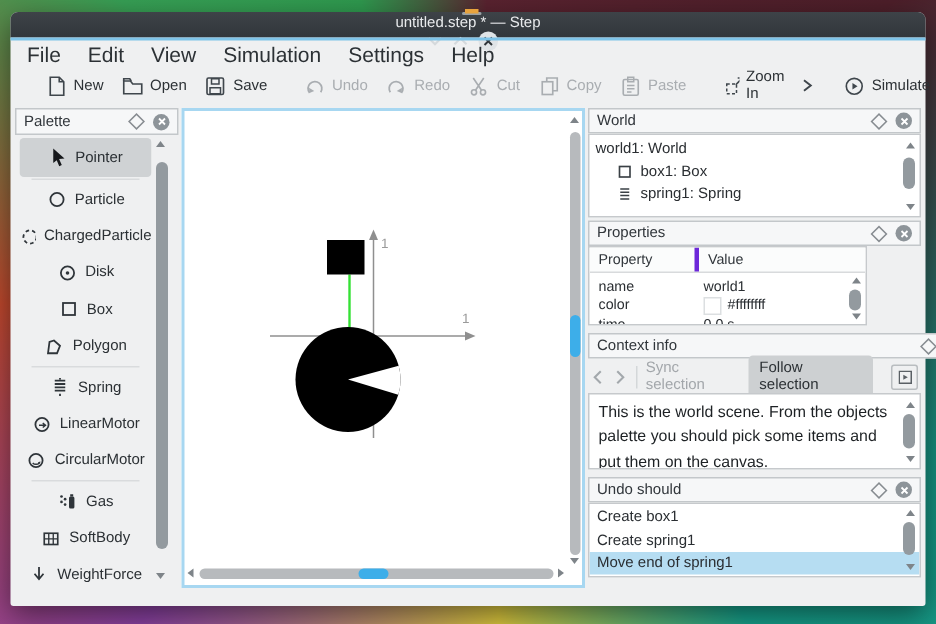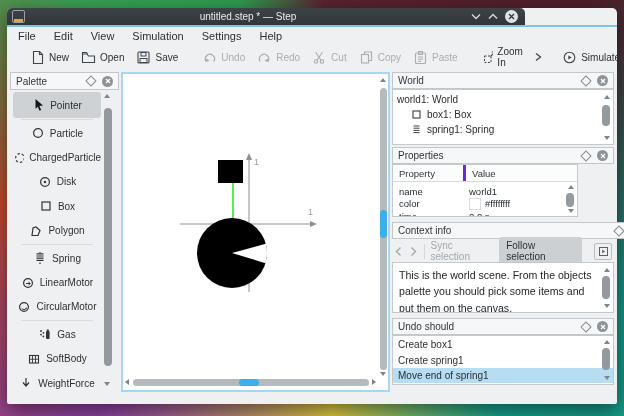--- a/index.html
+++ b/index.html
@@ -7,33 +7,33 @@
     width:624px;height:416px;position:relative;overflow:hidden;
     font-family:"Liberation Sans",sans-serif;
     background:conic-gradient(from 0deg at 52% 46%,
       #5a2330 0deg,#4e1f2a 55deg,#17907f 110deg,#16a08b 142deg,
       #dcc83e 178deg,#8a41a2 226deg,#c3492e 268deg,#37a055 308deg,
       #2f9a4f 336deg,#5a2330 360deg);
   }
   .abs{position:absolute;box-sizing:border-box;}
   .window{left:7px;top:8px;width:610px;height:396px;background:#eff0f1;
     border-radius:5px 5px 2px 2px;box-shadow:0 6px 20px rgba(0,0,0,.5);}
-  .titlebar{left:7px;top:8px;width:518px;height:17px;
+  .titlebar{left:7px;top:8px;width:610px;height:17px;
     background:linear-gradient(#3e4348,#31363b);border-radius:5px 5px 0 0;
-    display:flex;align-items:center;color:#eff0f1;font-size:10px;}
+    display:flex;align-items:center;color:#eff0f1;font-size:10px;flex-direction:column;}
   .appicon{width:11px;height:11px;border:1px solid #9aa0a5;border-radius:2px;
     margin-left:5px;position:relative;}
   .appicon::after{content:"";position:absolute;left:1px;right:1px;bottom:0;height:3px;background:#e8a33d;}
   .wtitle{flex:1;text-align:center;color:#e8eaec;}
   .wctl{display:flex;align-items:center;gap:7px;margin-right:7px;}
   .closebtn{width:13px;height:13px;border-radius:50%;background:#dfe3e6;position:relative;}
   .closebtn svg{position:absolute;left:3px;top:3px;}
   .accent{left:7px;top:25px;width:610px;height:2px;background:#7ec3e8;}
   .menubar{left:9px;top:27px;width:606px;height:17px;display:flex;align-items:center;
-    font-size:11px;color:#2c3135;text-align:right;}
+    font-size:14px;color:#2c3135;text-align:right;}
   .menu-item{padding:2px 9px;}
   .toolbar{left:24px;top:44px;width:602px;height:26px;display:flex;align-items:center;
     font-size:10px;color:#2c3135;}
   .tbtn{display:flex;align-items:center;gap:4px;padding:4px 6px;border-radius:2px;}
   .tbtn.disabled{color:#a9adb1;}
   .tsep{width:1px;height:17px;background:#d4d7d9;margin:0 6px;}
   .icon{display:block;}
   
   .phead{background:#f6f7f8;border:1px solid #c3c7ca;display:flex;align-items:center;
     font-size:10px;color:#31363b;padding:0 5px;}

